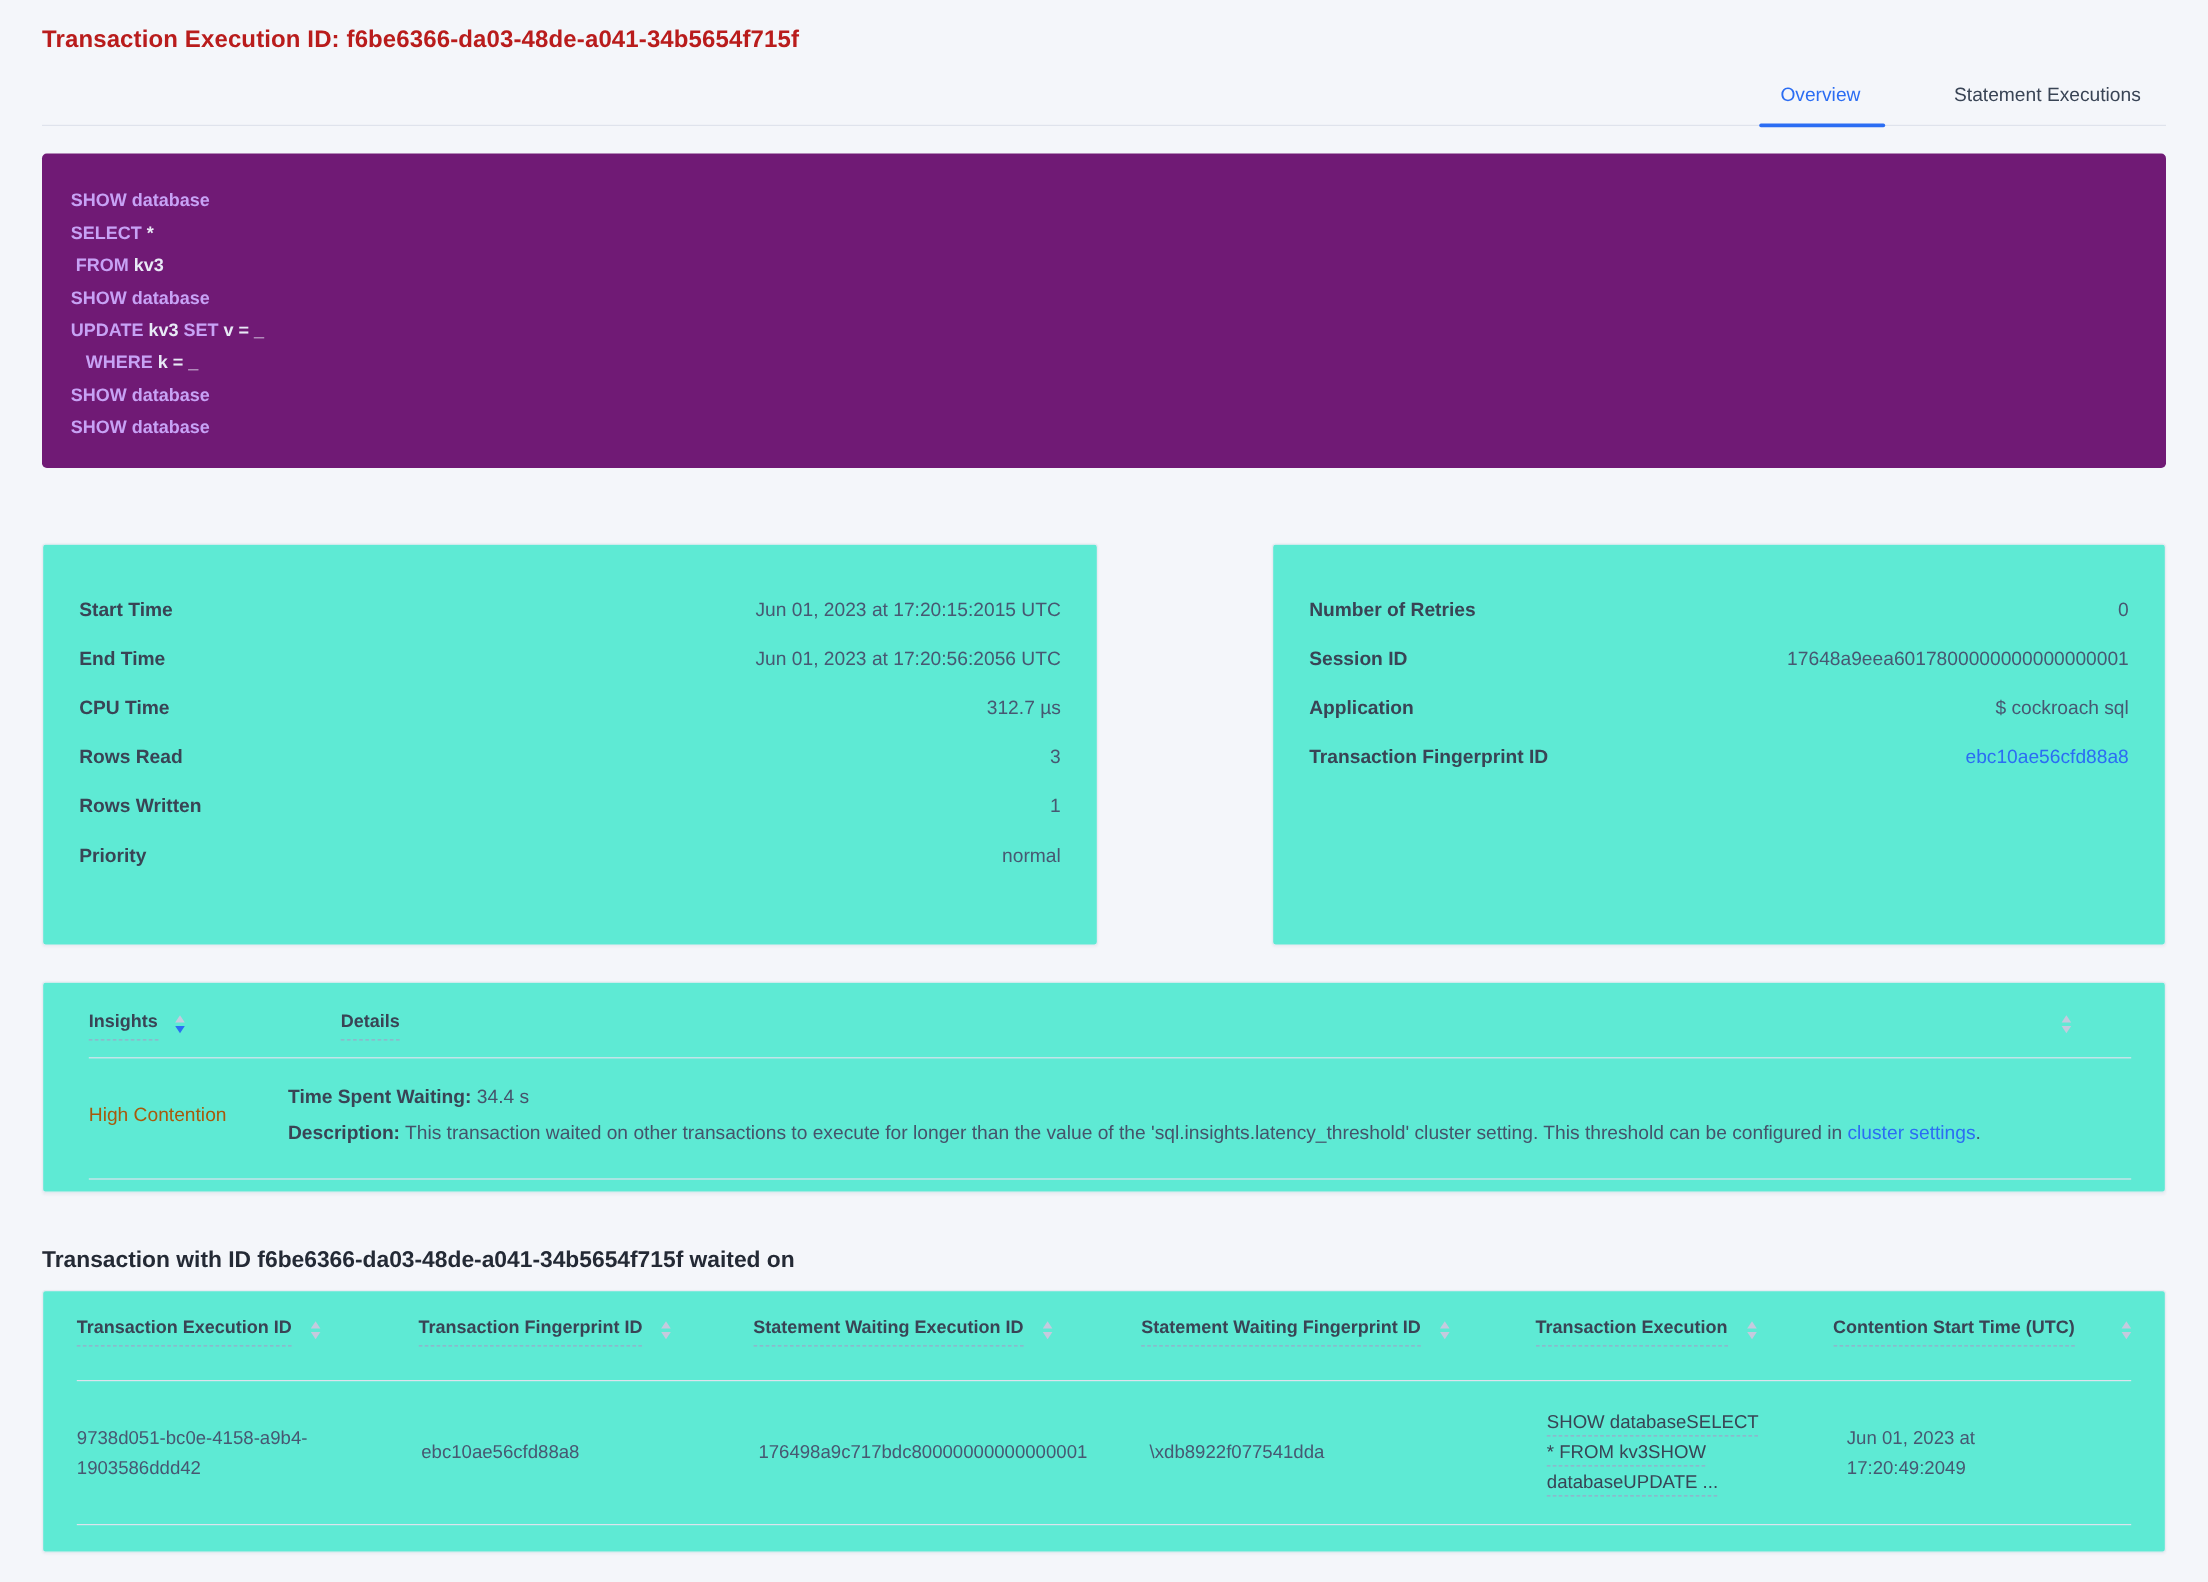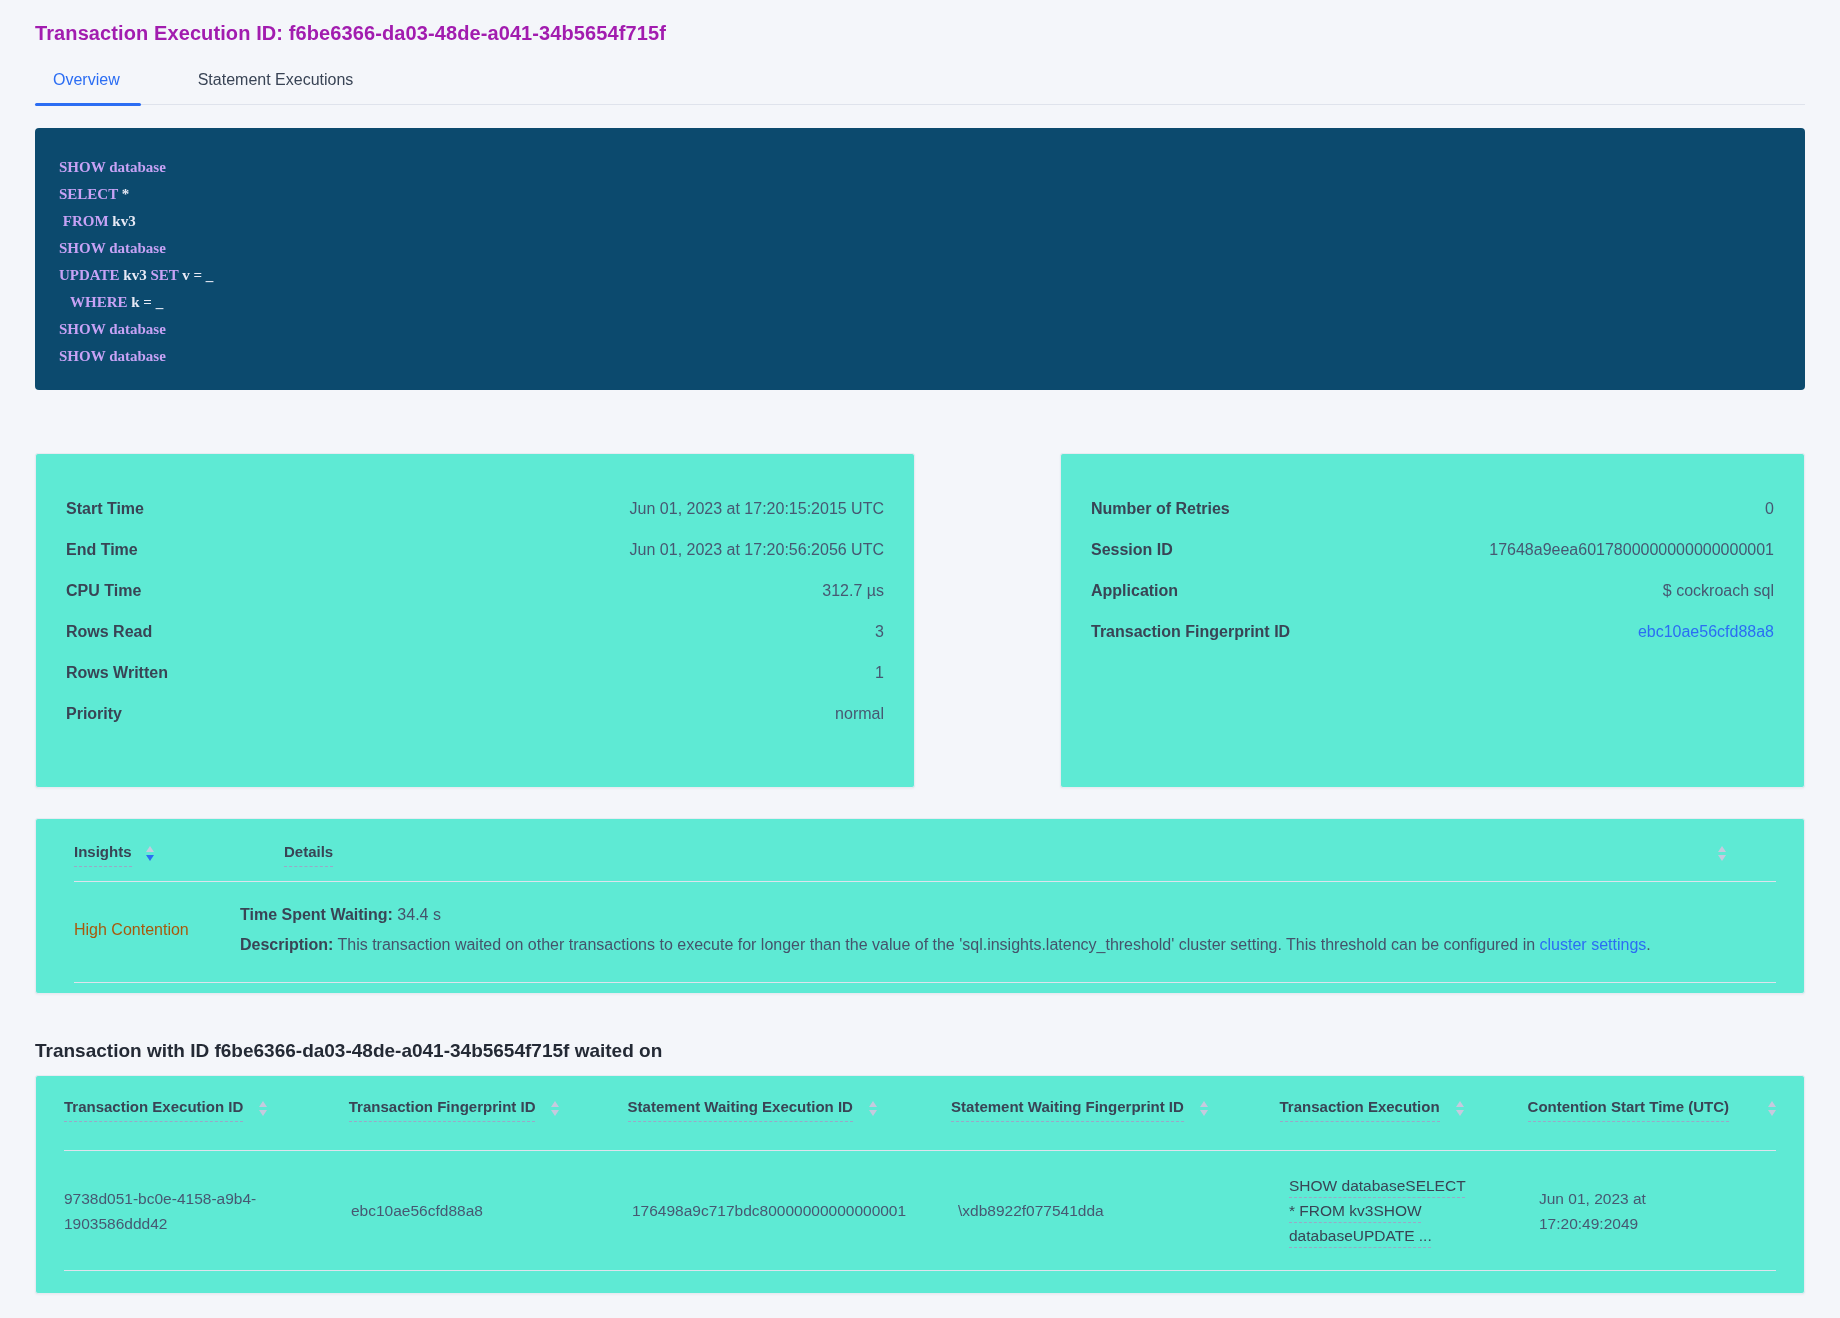--- a/index.html
+++ b/index.html
@@ -8,42 +8,42 @@
     background:#f4f6fa;
     font-family:"Liberation Sans",sans-serif;
     color:#394455;
     -webkit-font-smoothing:antialiased;
   }
   .page{padding:0 35px;}
 
   
   .page-title{
     padding-top:22px;
-    font-size:20px;font-weight:700;color:#a21caf;letter-spacing:.1px;
-  }
-
-  
-  .tabs{display:flex;margin-top:26px;border-bottom:1px solid #dfe3ec;}
+    font-size:20px;font-weight:700;color:#b91c1c;letter-spacing:.1px;
+  }
+
+  
+  .tabs{display:flex;margin-top:26px;border-bottom:1px solid #dfe3ec;justify-content:flex-end;}
   .tab{
     position:relative;font-size:16px;color:#394455;
     padding:0 21px 15px 21px;cursor:pointer;white-space:nowrap;
   }
   .tab:first-child{padding-left:18px;}
   .tab + .tab{margin-left:36px;}
   .tab.active{color:#2b6df3;font-weight:400;}
   .tab.active::after{
     content:"";position:absolute;left:0;right:0;bottom:-2px;height:3px;
     background:#2b6df3;border-radius:2px;
   }
 
   
   .code-box{
-    margin-top:23px;background:#0c4a6e;border-radius:4px;
+    margin-top:23px;background:#701a75;border-radius:4px;
     padding:26px 28px 20px 24px;
-    font-family:Liberation Serif, serif;
+    font-family:Liberation Sans, sans-serif;
     font-size:15px;font-weight:700;line-height:27px;
   }
   .code-line{white-space:pre;}
   .code-line .kw{color:#c7a2f5;}
   .code-line .pl{color:#e8eaf6;}
 
   
   .card{
     background:#5eead4;border:1px solid #e7ebf2;border-radius:3px;
     box-shadow:0 1px 2px rgba(50,60,90,.05);

